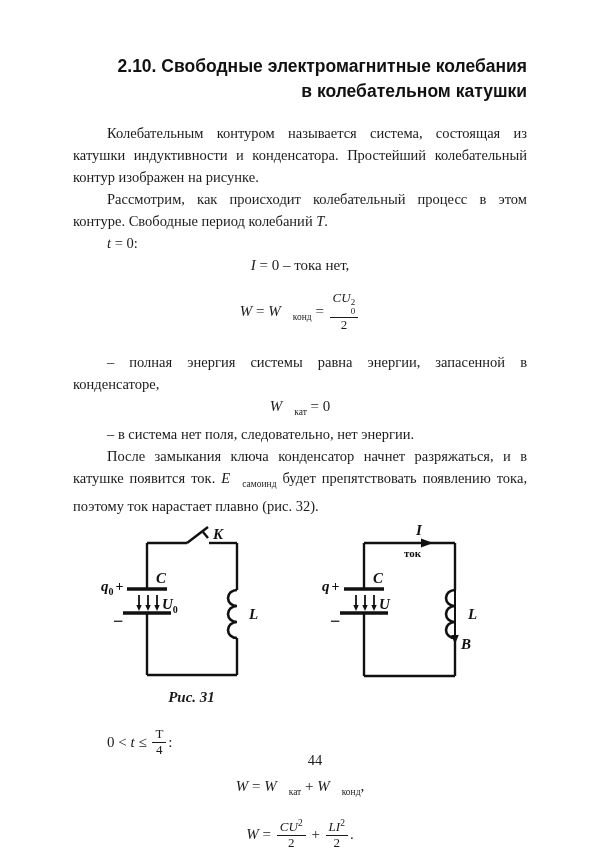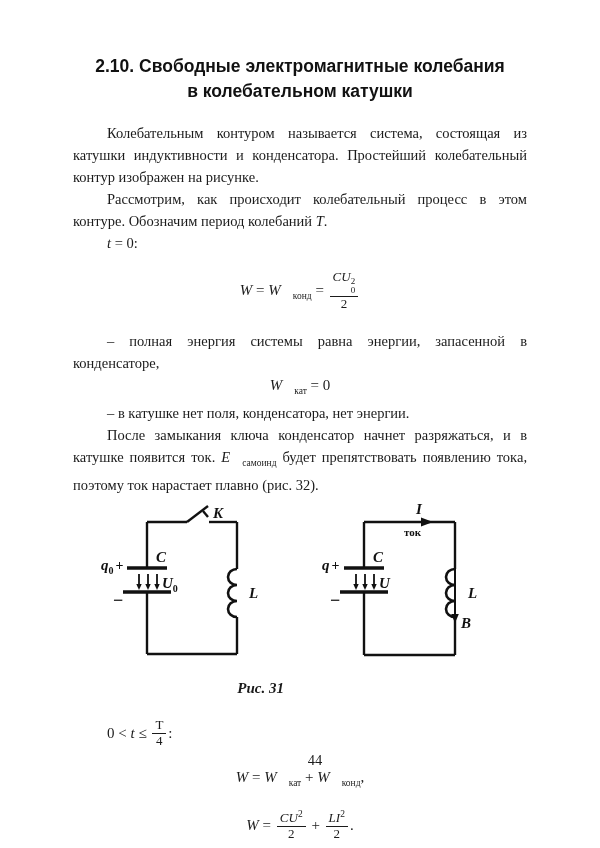--- a/index.html
+++ b/index.html
@@ -12,21 +12,21 @@
     font-family:"Liberation Serif", serif;
     font-size:14.5px;
     color:#1b1b1b;
     outline:1px solid #ededed;
     overflow:hidden;
   }
   .title {
     font-family:"Liberation Sans", sans-serif;
     font-size:17.5px;
     font-weight:bold;
-    text-align:center;
+    text-align:right;
     line-height:25px;
     margin:0 0 18px 0;
     color:#111;
   }
   .para {
     margin:0;
     text-align:justify;
     text-indent:34px;
     line-height:22px;
     font-family:Liberation Serif, serif;
@@ -65,22 +65,21 @@
     display:flex;
     justify-content:space-between;
     padding:0 26px;
     margin-top:6px;
   }
   .fig { text-align:center; }
   .fig .caption {
     font-weight:bold;
     font-style:italic;
     font-size:15px;
-    margin-top:14px;
-    text-align:right;
+    margin-top:2px;
   }
   .pagenum {
     position:absolute;
     top:752px; left:15px;
     width:100%;
     text-align:center;
     font-size:14.5px;
   }
   svg .b  { font-weight:bold; }
   svg .bi { font-weight:bold; font-style:italic; }
@@ -91,36 +90,37 @@
 
 <div class="page">
 
   <h1 class="title">
     <span>2.10. Свободные электромагнитные колебания</span><br>
     <span>в колебательном катушки</span>
   </h1>
 
   <p class="para">Колебательным контуром называется система, состоящая из катушки индуктивности и конденсатора. Простейший колебательный контур изображен на рисунке.</p>
 
-  <p class="para"><span>Рассмотрим, как происходит колебательный процесс в этом контуре. Обозначим период колебаний </span><span class="var">T</span><span>.</span></p>
+  <p class="para"><span>Рассмотрим, как происходит колебательный процесс в этом контуре. Свободные период колебаний </span><span class="var">T</span><span>.</span></p>
 
 
   <p class="para"><span class="var">t</span><span> = 0:</span></p>
 
+  <div class="fline"><span class="var">I</span><span> = 0 – тока нет,</span></div>
 
   <div class="fline tall"><span class="var">W</span><span> = </span><span class="var">W</span><sub>конд</sub><span> = </span><span class="frac"><span class="num"><span class="var">CU</span><span class="ss">
             <span>2</span>
             <span>0</span>
           </span></span><span class="den">2</span></span></div>
 
   <p class="para">– полная энергия системы равна энергии, запасенной в конденсаторе,</p>
 
   <div class="fline"><span class="var">W</span><sub>кат</sub><span> = 0</span></div>
 
-  <p class="para">– в катушке нет поля, конденсатора, нет энергии.</p>
+  <p class="para">– в система нет поля, следовательно, нет энергии.</p>
 
   <p class="para"><span>После замыкания ключа конденсатор начнет разряжаться, и в катушке появится ток. </span><span class="var">E</span><sub>самоинд</sub><span> будет препятствовать появлению тока, поэтому ток нарастает плавно (рис. 32).</span></p>
 
   <div class="figs">
 
     <div class="fig">
       <svg width="185" height="160" viewBox="12 0 185 160">
         <g stroke="#111" stroke-width="2.4" fill="none">
           <path d="M60,20 H100"></path>
           <path d="M100,20 L121,4"></path>

